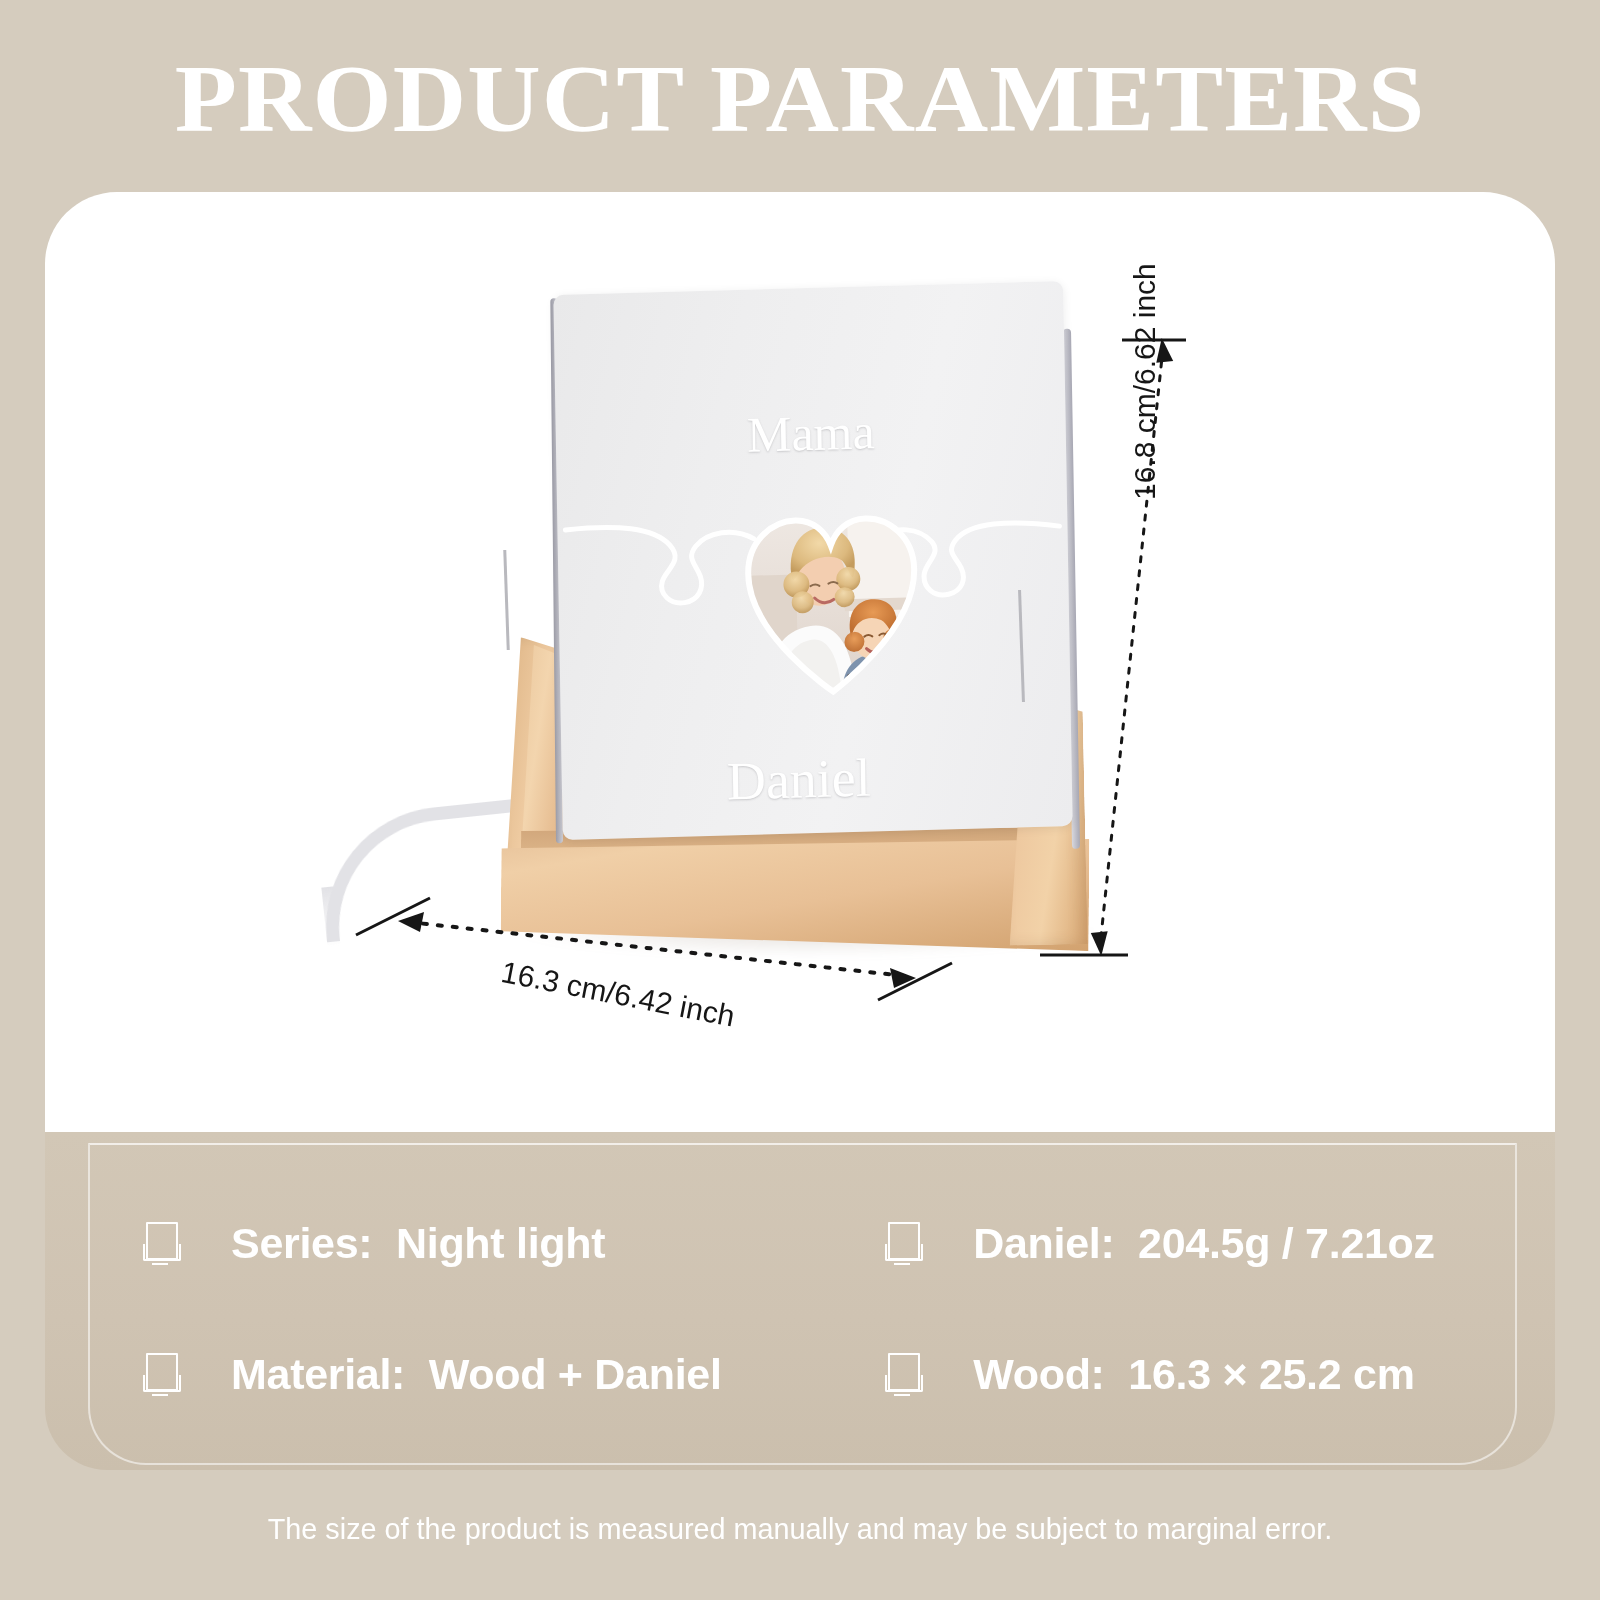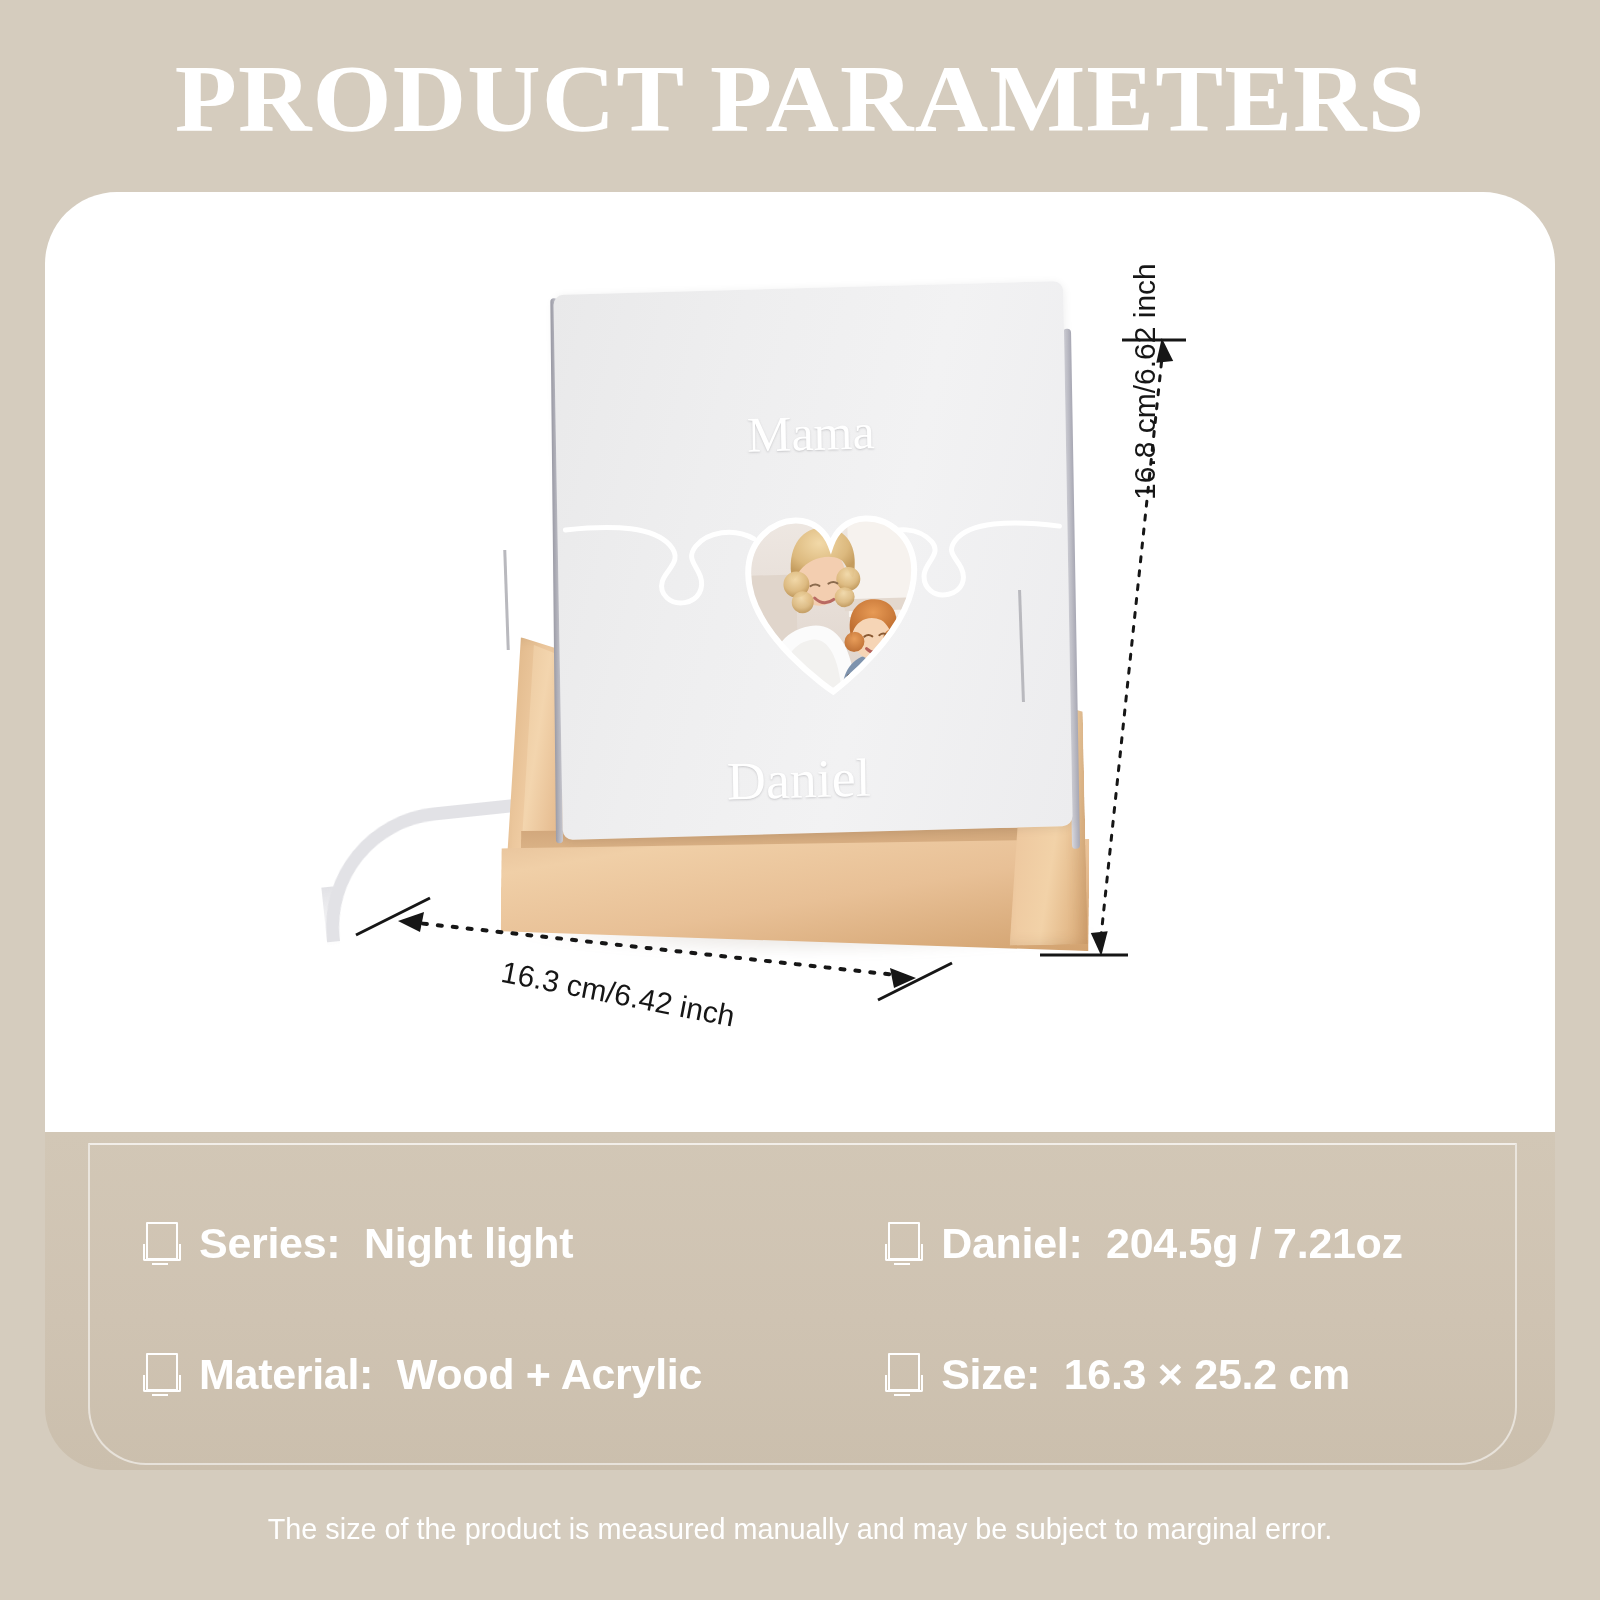--- a/index.html
+++ b/index.html
@@ -326,20 +326,21 @@
     width: 16px; height: 4px;
     border-bottom: 2.5px solid #ffffff;
   }
 
   .spec-text {
     color: #ffffff;
     font-size: 43px;
     font-weight: 700;
     letter-spacing: -0.3px;
     white-space: nowrap;
+    margin-left: 32px;
   }
   .spec-text .spec-label { margin-right: 12px; }
 
   
   .footer-note {
     position: absolute;
     left: 0;
     top: 1512px;
     width: 1600px;
     text-align: center;
@@ -509,31 +510,31 @@
   </div>
 
   <div class="spec-item">
     <span class="frame-icon">
       <span class="fi-outer"></span>
         <span class="fi-base"></span>
         <span class="fi-foot"></span>
     </span>
     <span class="spec-text">
       <span class="spec-label">Material:</span>
-      <span>Wood + Acrylic</span>
+      <span>Wood + Daniel</span>
     </span>
   </div>
 
   <div class="spec-item col2">
     <span class="frame-icon">
       <span class="fi-outer"></span>
         <span class="fi-base"></span>
         <span class="fi-foot"></span>
     </span>
     <span class="spec-text">
-      <span class="spec-label">Size:</span>
+      <span class="spec-label">Wood:</span>
       <span>16.3 × 25.2 cm</span>
     </span>
   </div>
 
 </div>
 
 <div class="footer-note">The size of the product is measured manually and may be subject to marginal error.</div>
 
 </body></html>

